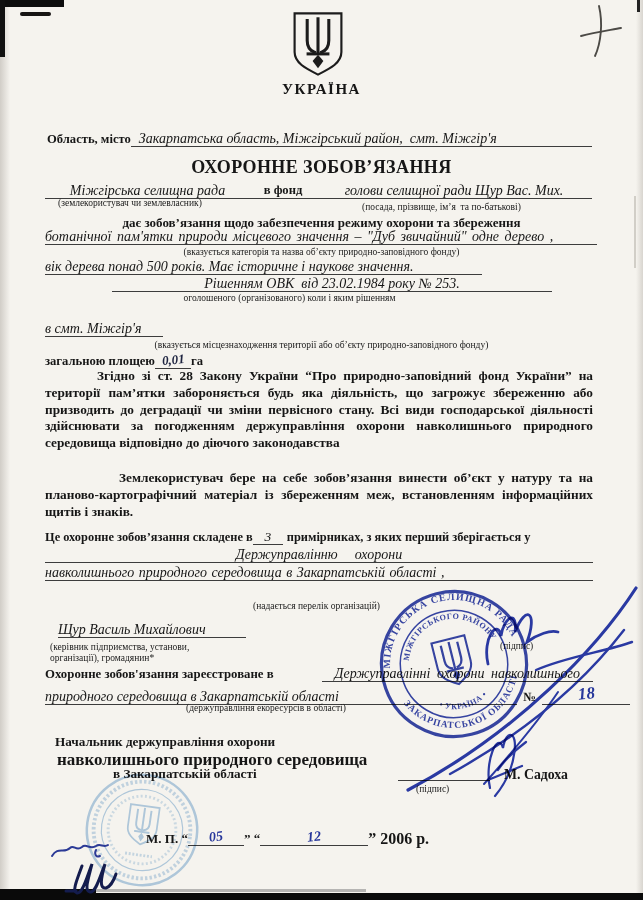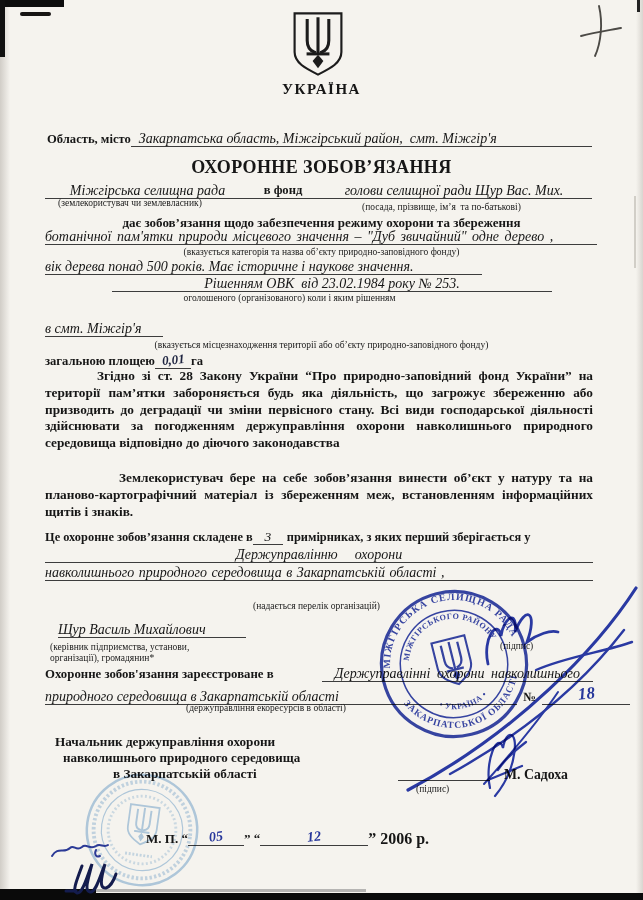--- a/index.html
+++ b/index.html
@@ -116,21 +116,21 @@
   <div class="abs row" style="left:45px;top:684px;width:585px;">
     <span class="fill ul" style="flex:1;">природного середовища в Закарпатській області</span>
     <span class="lbl" style="padding:0 6px;">№</span>
     <span class="blank ul" style="width:88px;">
       <span class="hand" style="font-size:17px;transform:rotate(-6deg);">18</span>
     </span>
   </div>
   <div class="abs cap" style="left:186px;top:703px;">(держуправління екоресурсів в області)</div>
 
   <div class="abs b" style="left:55px;top:734px;font-size:13.2px;">Начальник держуправління охорони</div>
-  <div class="abs b" style="left:63px;top:750px;font-size:13px;">навколишнього природного середовища</div>
+  <div class="abs b" style="left:57px;top:750px;font-size:17px;">навколишнього природного середовища</div>
   <div class="abs b" style="left:71px;top:766px;font-size:13.2px;margin-left:42px;">в Закарпатській області</div>
   <div class="abs" style="left:398px;top:780px;width:92px;border-bottom:1.3px solid #3c3c3c;"></div>
   <div class="abs cap" style="left:416px;top:784px;">(підпис)</div>
   <div class="abs b" style="left:504px;top:767px;font-size:13.8px;">М. Садоха</div>
 
   <div class="abs row" style="left:146px;top:829px;">
     <span class="lbl" style="font-size:13px;">М. П. “</span>
     <span class="blank ul" style="width:56px;">
       <span class="hand" style="font-size:14px;transform:rotate(-7deg);">05</span>
     </span>

